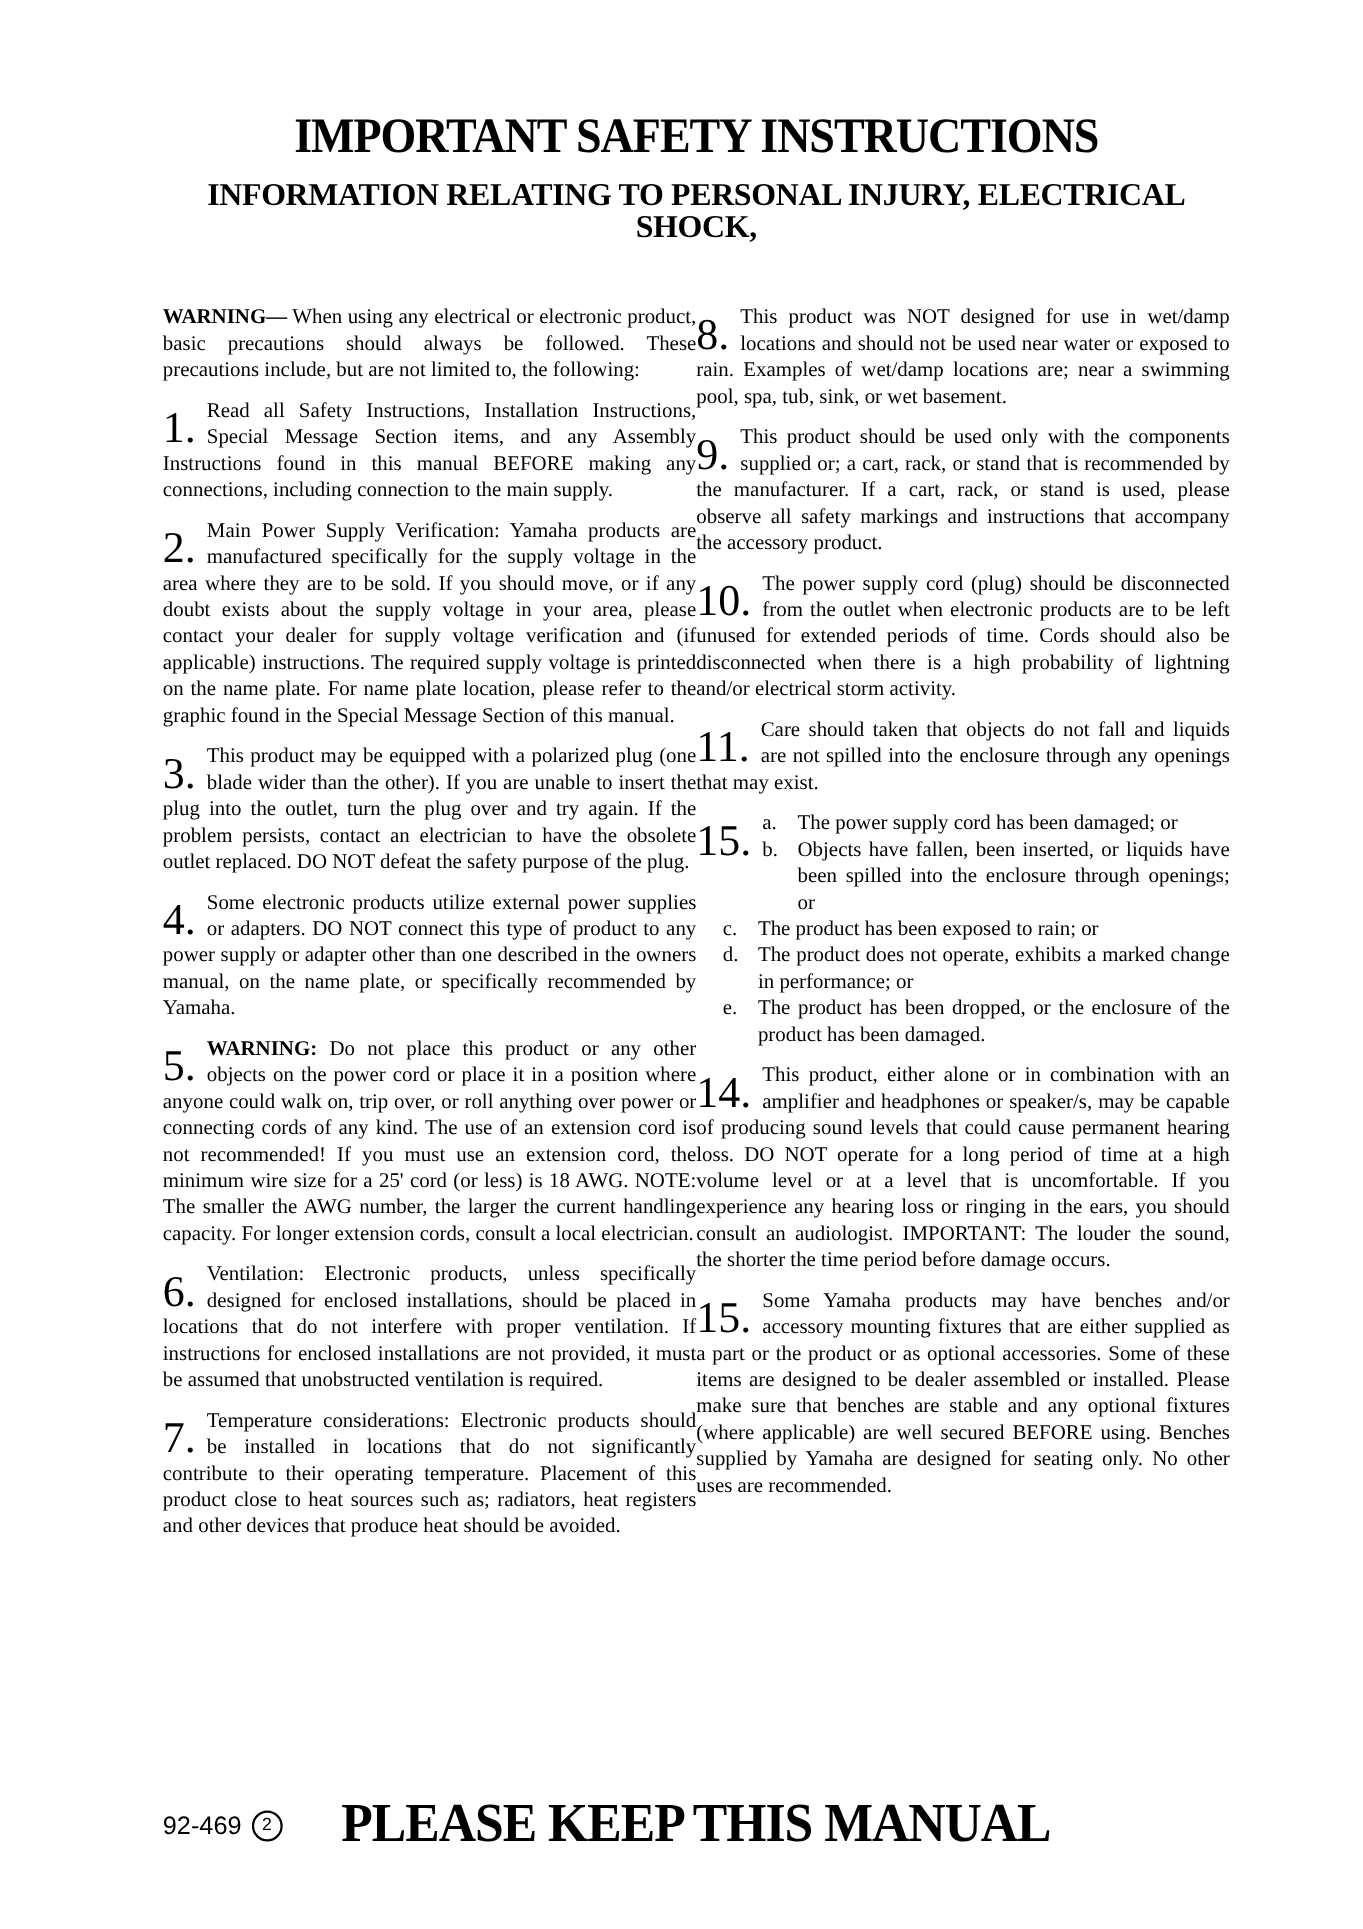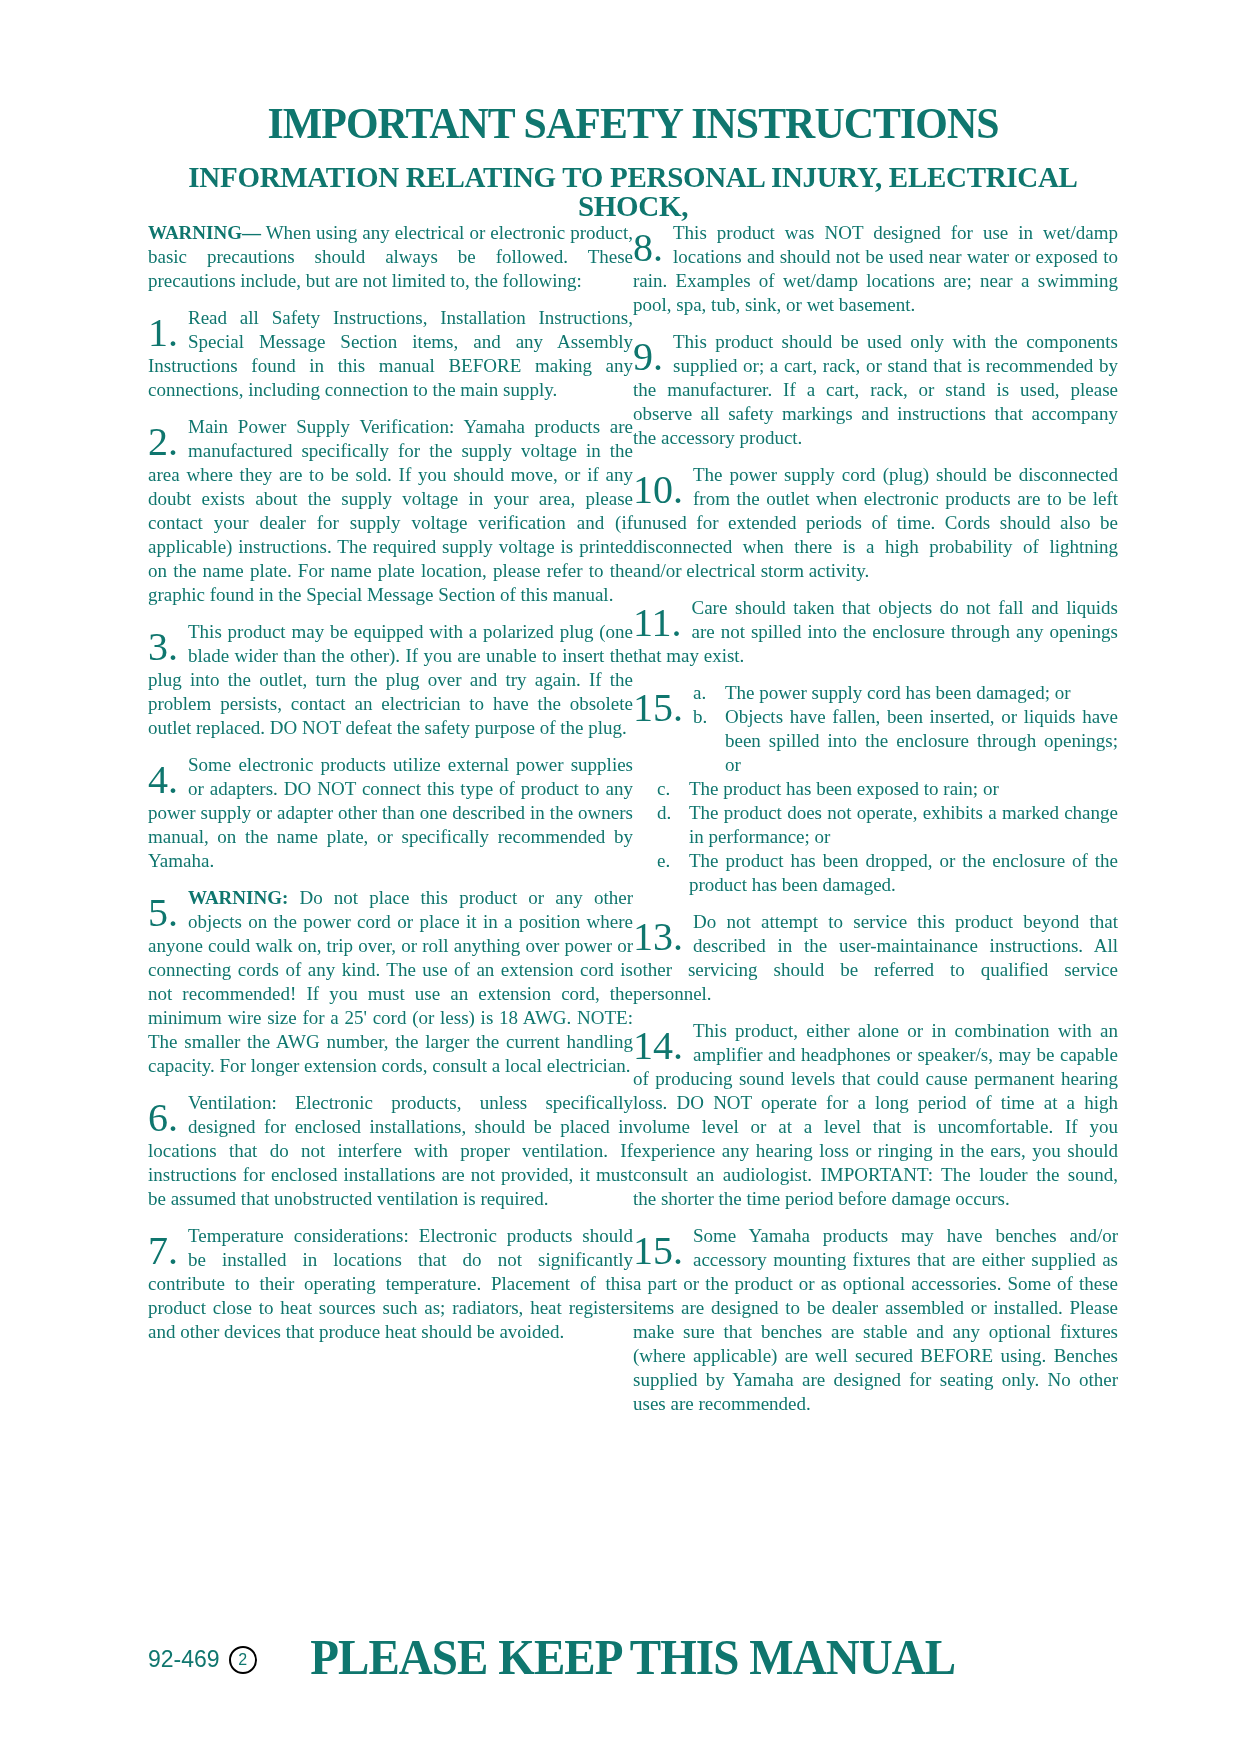--- a/index.html
+++ b/index.html
@@ -1,19 +1,19 @@
 <!DOCTYPE html>
 <html lang="en"><head>
 <meta charset="utf-8">
 <style>
   html,body{margin:0;padding:0;background:#ffffff;}
   .page{
     position:relative;
     width:1239px;height:1754px;
-    background:#ffffff;color:#0f766e;
+    background:#ffffff;color:#000000;
     font-family:"Liberation Serif", serif;
     overflow:hidden;
   }
   .content{
     position:absolute;left:148px;top:0;width:970px;
   }
   .doc-title{
     margin-top:100px;
     text-align:center;
     font-size:45px;font-weight:bold;
@@ -21,20 +21,21 @@
     transform:scaleX(0.93);transform-origin:center;
     white-space:nowrap;
   }
   .doc-subtitle{
     margin-top:16px;
     text-align:center;
     font-size:29px;font-weight:bold;line-height:29px;
     letter-spacing:-0.3px;
   }
   .columns{
+    margin-top:56px;
     display:flex;
   }
   .col{flex:1;min-width:0;}
   .body-text{
     font-size:19px;line-height:24px;text-align:justify;
   }
   .intro{margin:0 0 4px 0;}
   .item{margin-top:13px;}
   .item::after{content:"";display:block;clear:both;}
   .num{
@@ -152,23 +153,20 @@
               <span class="sublabel">d.</span>
                 <span class="subtext">The product does not operate, exhibits a marked change in performance; or</span>
             </div>
             <div class="subitem">
               <span class="sublabel">e.</span>
                 <span class="subtext">The product has been dropped, or the enclosure of the product has been damaged.</span>
             </div>
           </div>
         </div>
 
-        <div class="item">
-          <span class="num">13.</span><span>Do not attempt to service this product beyond that described in the user-maintainance instructions. All other servicing should be referred to qualified service personnel.</span>
-        </div>
 
         <div class="item">
           <span class="num">14.</span><span>This product, either alone or in combination with an amplifier and headphones or speaker/s, may be capable of producing sound levels that could cause permanent hearing loss. DO NOT operate for a long period of time at a high volume level or at a level that is uncomfortable. If you experience any hearing loss or ringing in the ears, you should consult an audiologist. IMPORTANT: The louder the sound, the shorter the time period before damage occurs.</span>
         </div>
 
         <div class="item">
           <span class="num">15.</span><span>Some Yamaha products may have benches and/or accessory mounting fixtures that are either supplied as a part or the product or as optional accessories. Some of these items are designed to be dealer assembled or installed. Please make sure that benches are stable and any optional fixtures (where applicable) are well secured BEFORE using. Benches supplied by Yamaha are designed for seating only. No other uses are recommended.</span>
         </div>
 
       </div>

